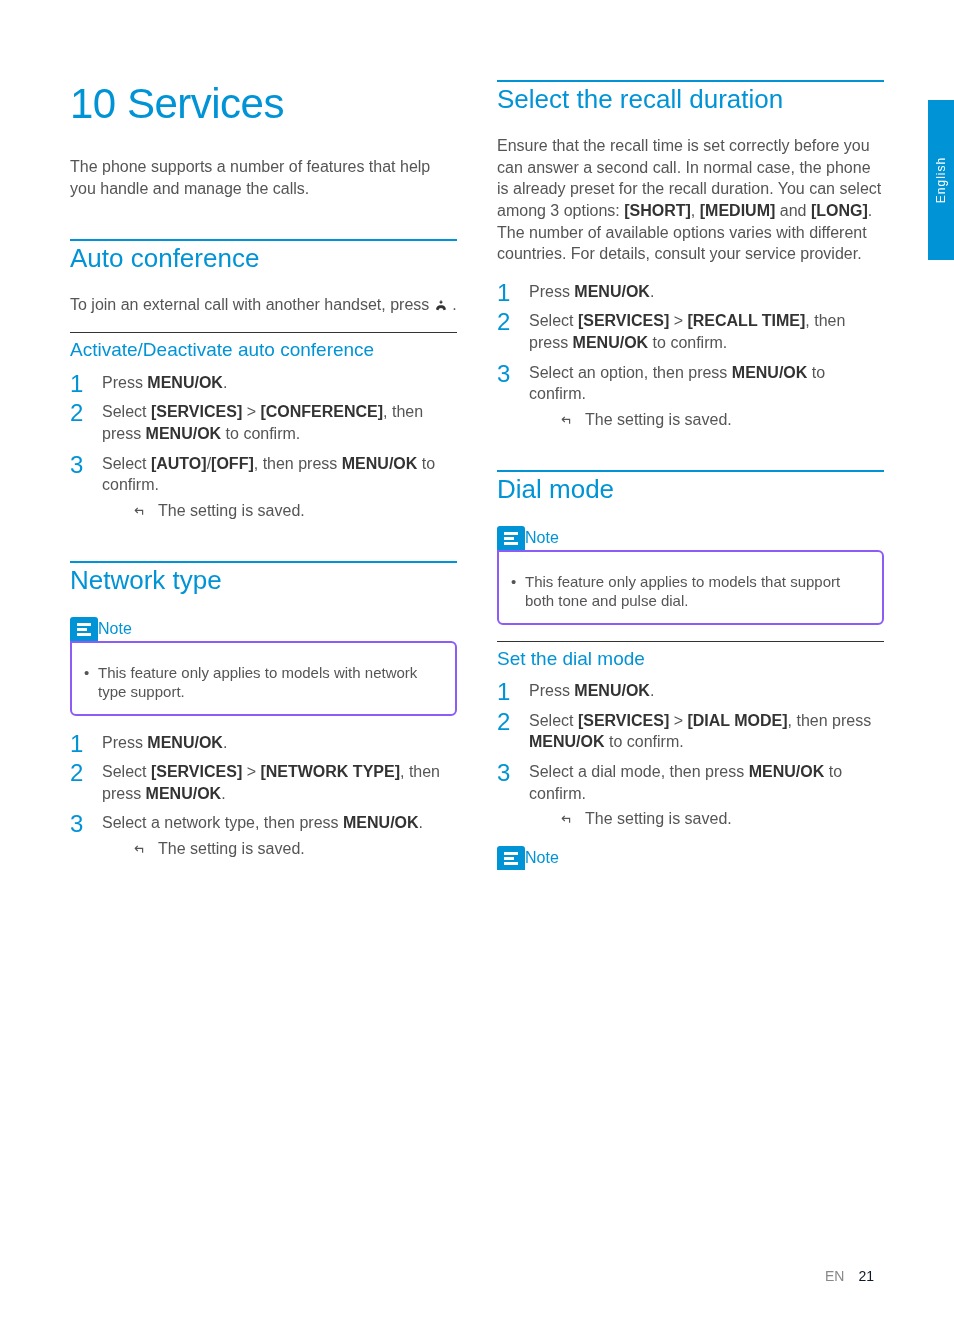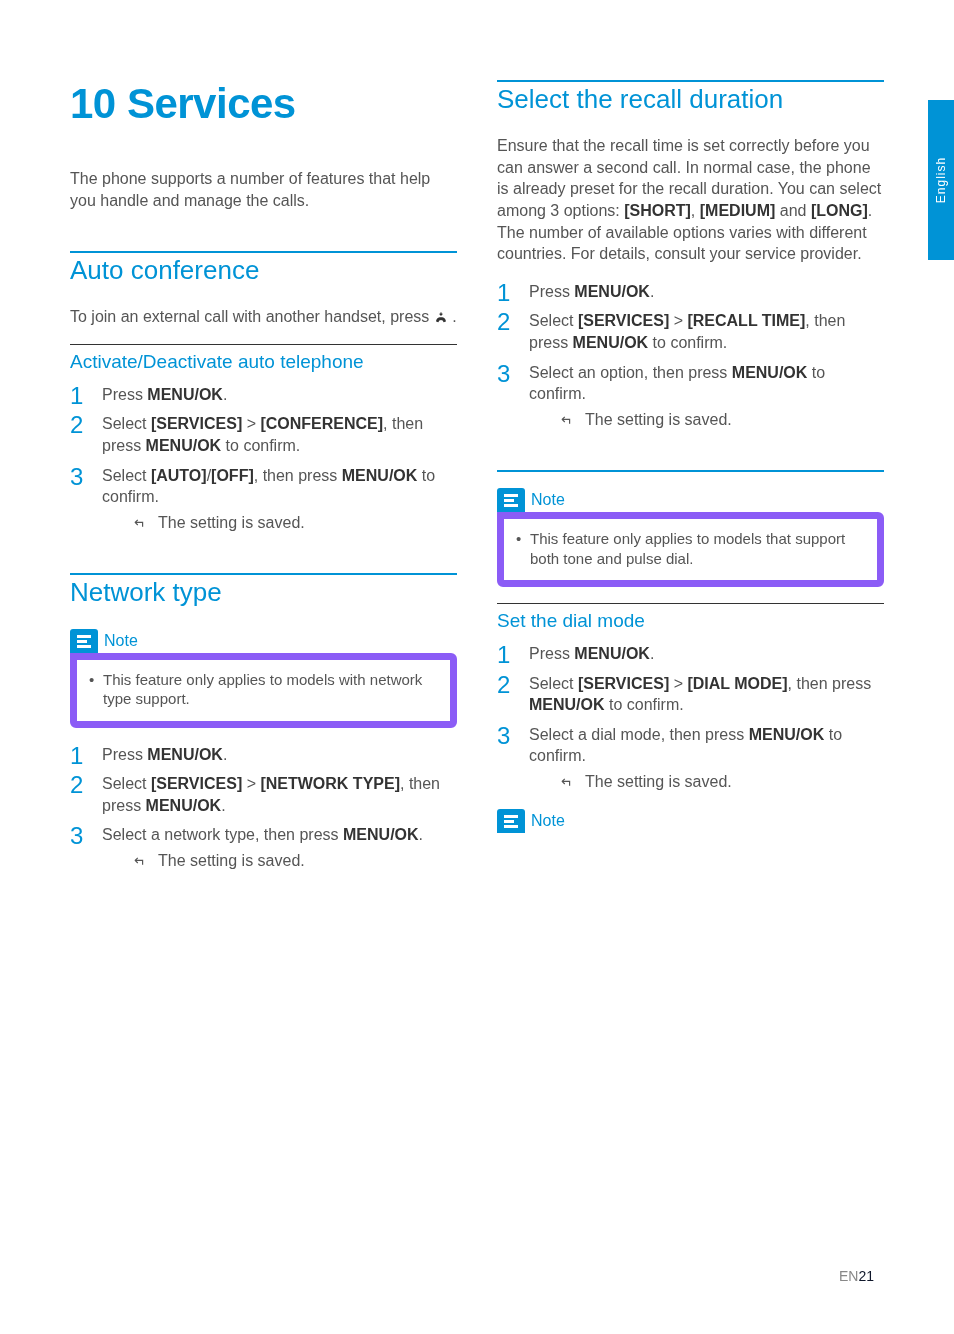--- a/index.html
+++ b/index.html
@@ -1,44 +1,44 @@
 <!DOCTYPE html>
 <html><head>
 <meta charset="utf-8">
 <style>
   * { margin: 0; padding: 0; box-sizing: border-box; }
   html, body { width: 954px; height: 1334px; background: #fff; font-family: Arial, Helvetica, sans-serif; color: #333; }
   .page { position: relative; width: 954px; height: 1334px; padding: 60px 70px 40px 70px; }
   .columns { display: flex; gap: 40px; }
   .col { width: 395px; }
-  .chapter-title { font-size: 42px; font-weight: 700; color: #0093d6; margin-top: 20px; margin-bottom: 40px; letter-spacing: -0.5px; }
+  .chapter-title { font-size: 42px; font-weight: 400; color: #0093d6; margin-top: 20px; margin-bottom: 28px; letter-spacing: -0.5px; }
   .intro { font-size: 16px; color: #555; line-height: 1.35; margin-bottom: 40px; }
   .section-rule { border: 0; border-top: 2px solid #0093d6; margin: 0; }
   .section-title { font-size: 26px; font-weight: 300; color: #0093d6; margin-top: 2px; margin-bottom: 20px; line-height: 1.2; }
   .body-text { font-size: 16px; color: #555; line-height: 1.35; margin-bottom: 16px; }
   .subsection-rule { border: 0; border-top: 1px solid #333; margin-top: 16px; margin-bottom: 6px; }
   .subsection-title { font-size: 19px; font-weight: 400; color: #0093d6; margin-bottom: 10px; line-height: 1.2; }
   ol.steps { list-style: none; counter-reset: step; }
   ol.steps > li { position: relative; padding-left: 32px; font-size: 16px; color: #555; line-height: 1.35; margin-bottom: 8px; }
   ol.steps > li::before { counter-increment: step; content: counter(step); position: absolute; left: 0; top: -4px; font-size: 24px; font-weight: 400; color: #0093d6; }
   .result-line { padding-left: 56px; position: relative; font-size: 16px; color: #555; line-height: 1.35; margin-top: 4px; }
   .result-line .arrow { position: absolute; left: 32px; top: 1px; font-size: 14px; transform: scaleX(-1) rotate(180deg); display: inline-block; }
   b, .bold { font-weight: 700; color: #333; }
   .note-box-wrap { margin: 16px 0; }
-  .note-header { display: flex; align-items: center; gap: 6px; margin-bottom: 0; }
+  .note-header { display: flex; align-items: center; margin-bottom: 0; }
   .note-icon-box { width: 28px; height: 24px; background: #0093d6; border-radius: 3px 3px 0 0; display: flex; align-items: center; justify-content: center; }
   .note-icon-box svg { width: 16px; height: 14px; }
   .note-label { font-size: 16px; color: #0093d6; font-weight: 400; }
-  .note-body { border: 7px solid #8b5cf6; border-radius: 0 6px 6px 6px; padding: 10px 12px 12px 12px; }
+  .note-body { border: 2px solid #8b5cf6; border-radius: 0 6px 6px 6px; padding: 20px 12px 12px 12px; }
   .note-body ul { list-style: none; }
   .note-body li { position: relative; padding-left: 14px; font-size: 15px; color: #555; line-height: 1.3; }
   .note-body li::before { content: "•"; position: absolute; left: 0; top: 0; color: #555; }
   .side-tab { position: absolute; right: 0; top: 100px; width: 26px; height: 160px; background: #0093d6; display: flex; align-items: center; justify-content: center; border-radius: 0; }
   .side-tab span { transform: rotate(-90deg); color: #fff; font-size: 12px; letter-spacing: 1px; white-space: nowrap; }
-  .footer { position: absolute; bottom: 50px; right: 80px; font-size: 14px; color: #888; display: flex; align-items: flex-end; }
+  .footer { position: absolute; bottom: 50px; right: 80px; font-size: 14px; color: #888; display: flex; gap: 14px; align-items: flex-end; }
   .footer .pg { color: #0f172a; }
   .phone-icon { display: inline-block; width: 14px; height: 12px; vertical-align: middle; }
 </style>
 </head>
 <body>
 
 <div class="page">
 
   <div class="side-tab">
     <span>English</span>
@@ -60,21 +60,21 @@
       <h2 class="section-title">Auto conference</h2>
       <p class="body-text">
         <span>To join an external call with another handset, press </span>
         <svg class="phone-icon" viewBox="0 0 20 16">
             <path fill="#333" d="M3 13c0-3 2-6 7-6s7 3 7 6l-3 1c-1 0-1-2-1-2l-3-1-3 1s0 2-1 2z M10 5l-3-3h2V0h2v2h2z"></path>
           </svg>
         <span> .</span>
       </p>
 
       <hr class="subsection-rule">
-      <h3 class="subsection-title">Activate/Deactivate auto telephone</h3>
+      <h3 class="subsection-title">Activate/Deactivate auto conference</h3>
       <ol class="steps">
         <li>
           <span>Press </span><b>MENU/OK</b><span>.</span>
         </li>
         <li>
           <span>Select </span><b>[SERVICES]</b><span> &gt; </span><b>[CONFERENCE]</b><span>, then press </span><b>MENU/OK</b><span> to confirm.</span>
         </li>
         <li>
           <span>Select </span><b>[AUTO]</b><span>/</span><b>[OFF]</b><span>, then press </span><b>MENU/OK</b><span> to confirm.</span>
           <div class="result-line"><span class="arrow">↵</span><span>The setting is saved.</span></div>
@@ -133,20 +133,21 @@
         <li>
           <span>Select </span><b>[SERVICES]</b><span> &gt; </span><b>[RECALL TIME]</b><span>, then press </span><b>MENU/OK</b><span> to confirm.</span>
         </li>
         <li>
           <span>Select an option, then press </span><b>MENU/OK</b><span> to confirm.</span>
           <div class="result-line"><span class="arrow">↵</span><span>The setting is saved.</span></div>
         </li>
       </ol>
 
       <hr class="section-rule" style="margin-top:40px">
+      <h2 class="section-title">Dial mode</h2>
 
       <div class="note-box-wrap">
         <div class="note-header">
           <div class="note-icon-box">
             <svg viewBox="0 0 16 14">
                 <rect x="1" y="1" width="14" height="3" fill="#fff"></rect>
                 <rect x="1" y="6" width="10" height="3" fill="#fff"></rect>
                 <rect x="1" y="11" width="14" height="3" fill="#fff"></rect>
               </svg>
           </div>

